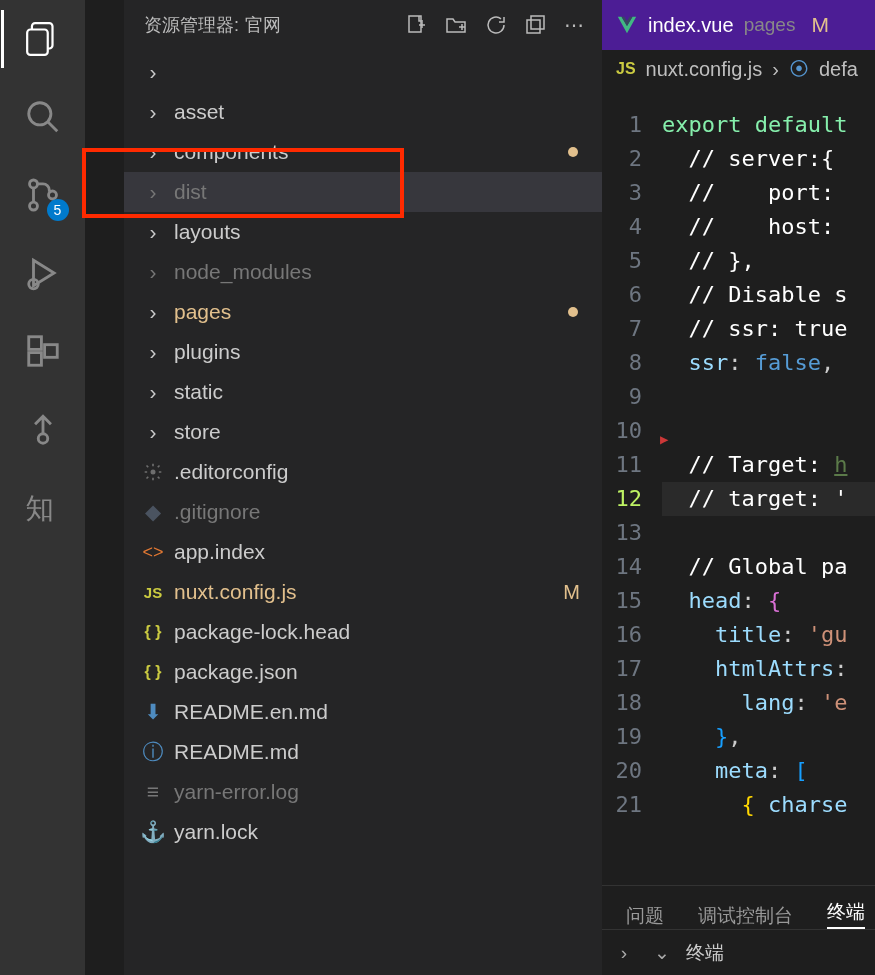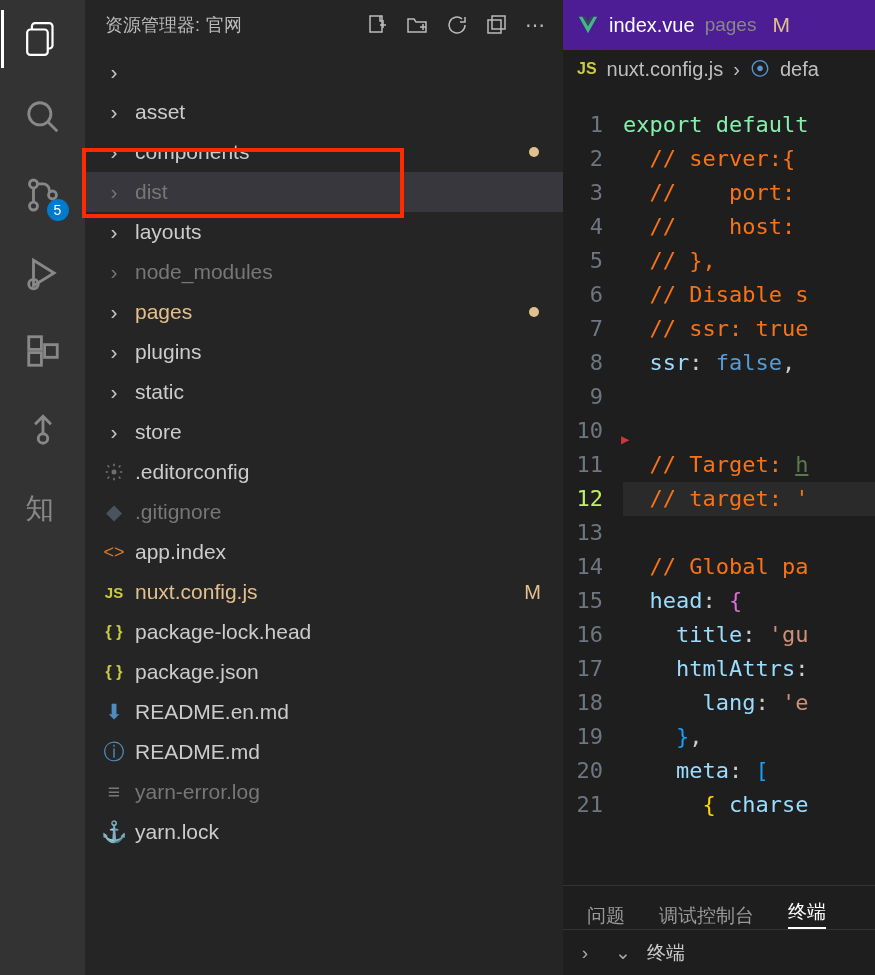--- a/index.html
+++ b/index.html
@@ -41,21 +41,21 @@
   background: #007acc;
   color: #fff;
   border-radius: 50%;
   min-width: 22px; height: 22px;
   font-size: 14px;
   display: flex; align-items: center; justify-content: center;
 }
 .sidebar {
   width: 478px;
   background: #252526;
-  display: flex; flex-direction: column;
+  display: flex; flex-direction: column; margin-left: 39px;
 }
 .sidebar-header {
   height: 50px;
   display: flex; align-items: center;
   padding: 0 14px 0 20px;
   font-size: 18px;
   color: #bbbbbb;
   gap: 8px;
 }
 .sidebar-header-title { flex: 1; display: flex; gap: 6px; }
@@ -152,21 +152,21 @@
   position: absolute;
   left: 58px; top: 8px;
   color: #cc3838;
   font-size: 14px;
 }
 .code-lines { flex: 1; }
 .code-lines .cl { height: 34px; overflow: hidden; }
 .code-lines .cl.hl { background: #2a2a2a; }
 .tok-kw { color: #86efac; }
 .tok-kw2 { color: #569cd6; }
-.tok-cm { color: #f97316; }
+.tok-cm { color: #ffffff; }
 .tok-prop { color: #9cdcfe; }
 .tok-str { color: #ce9178; }
 .tok-br { color: #ffd700; }
 .tok-br2 { color: #da70d6; }
 .tok-br3 { color: #179fff; }
 .tok-link { color: #5b7a49; text-decoration: underline; }
 .panel-tabs {
   height: 44px;
   background: #1e1e1e;
   display: flex; align-items: flex-end;

